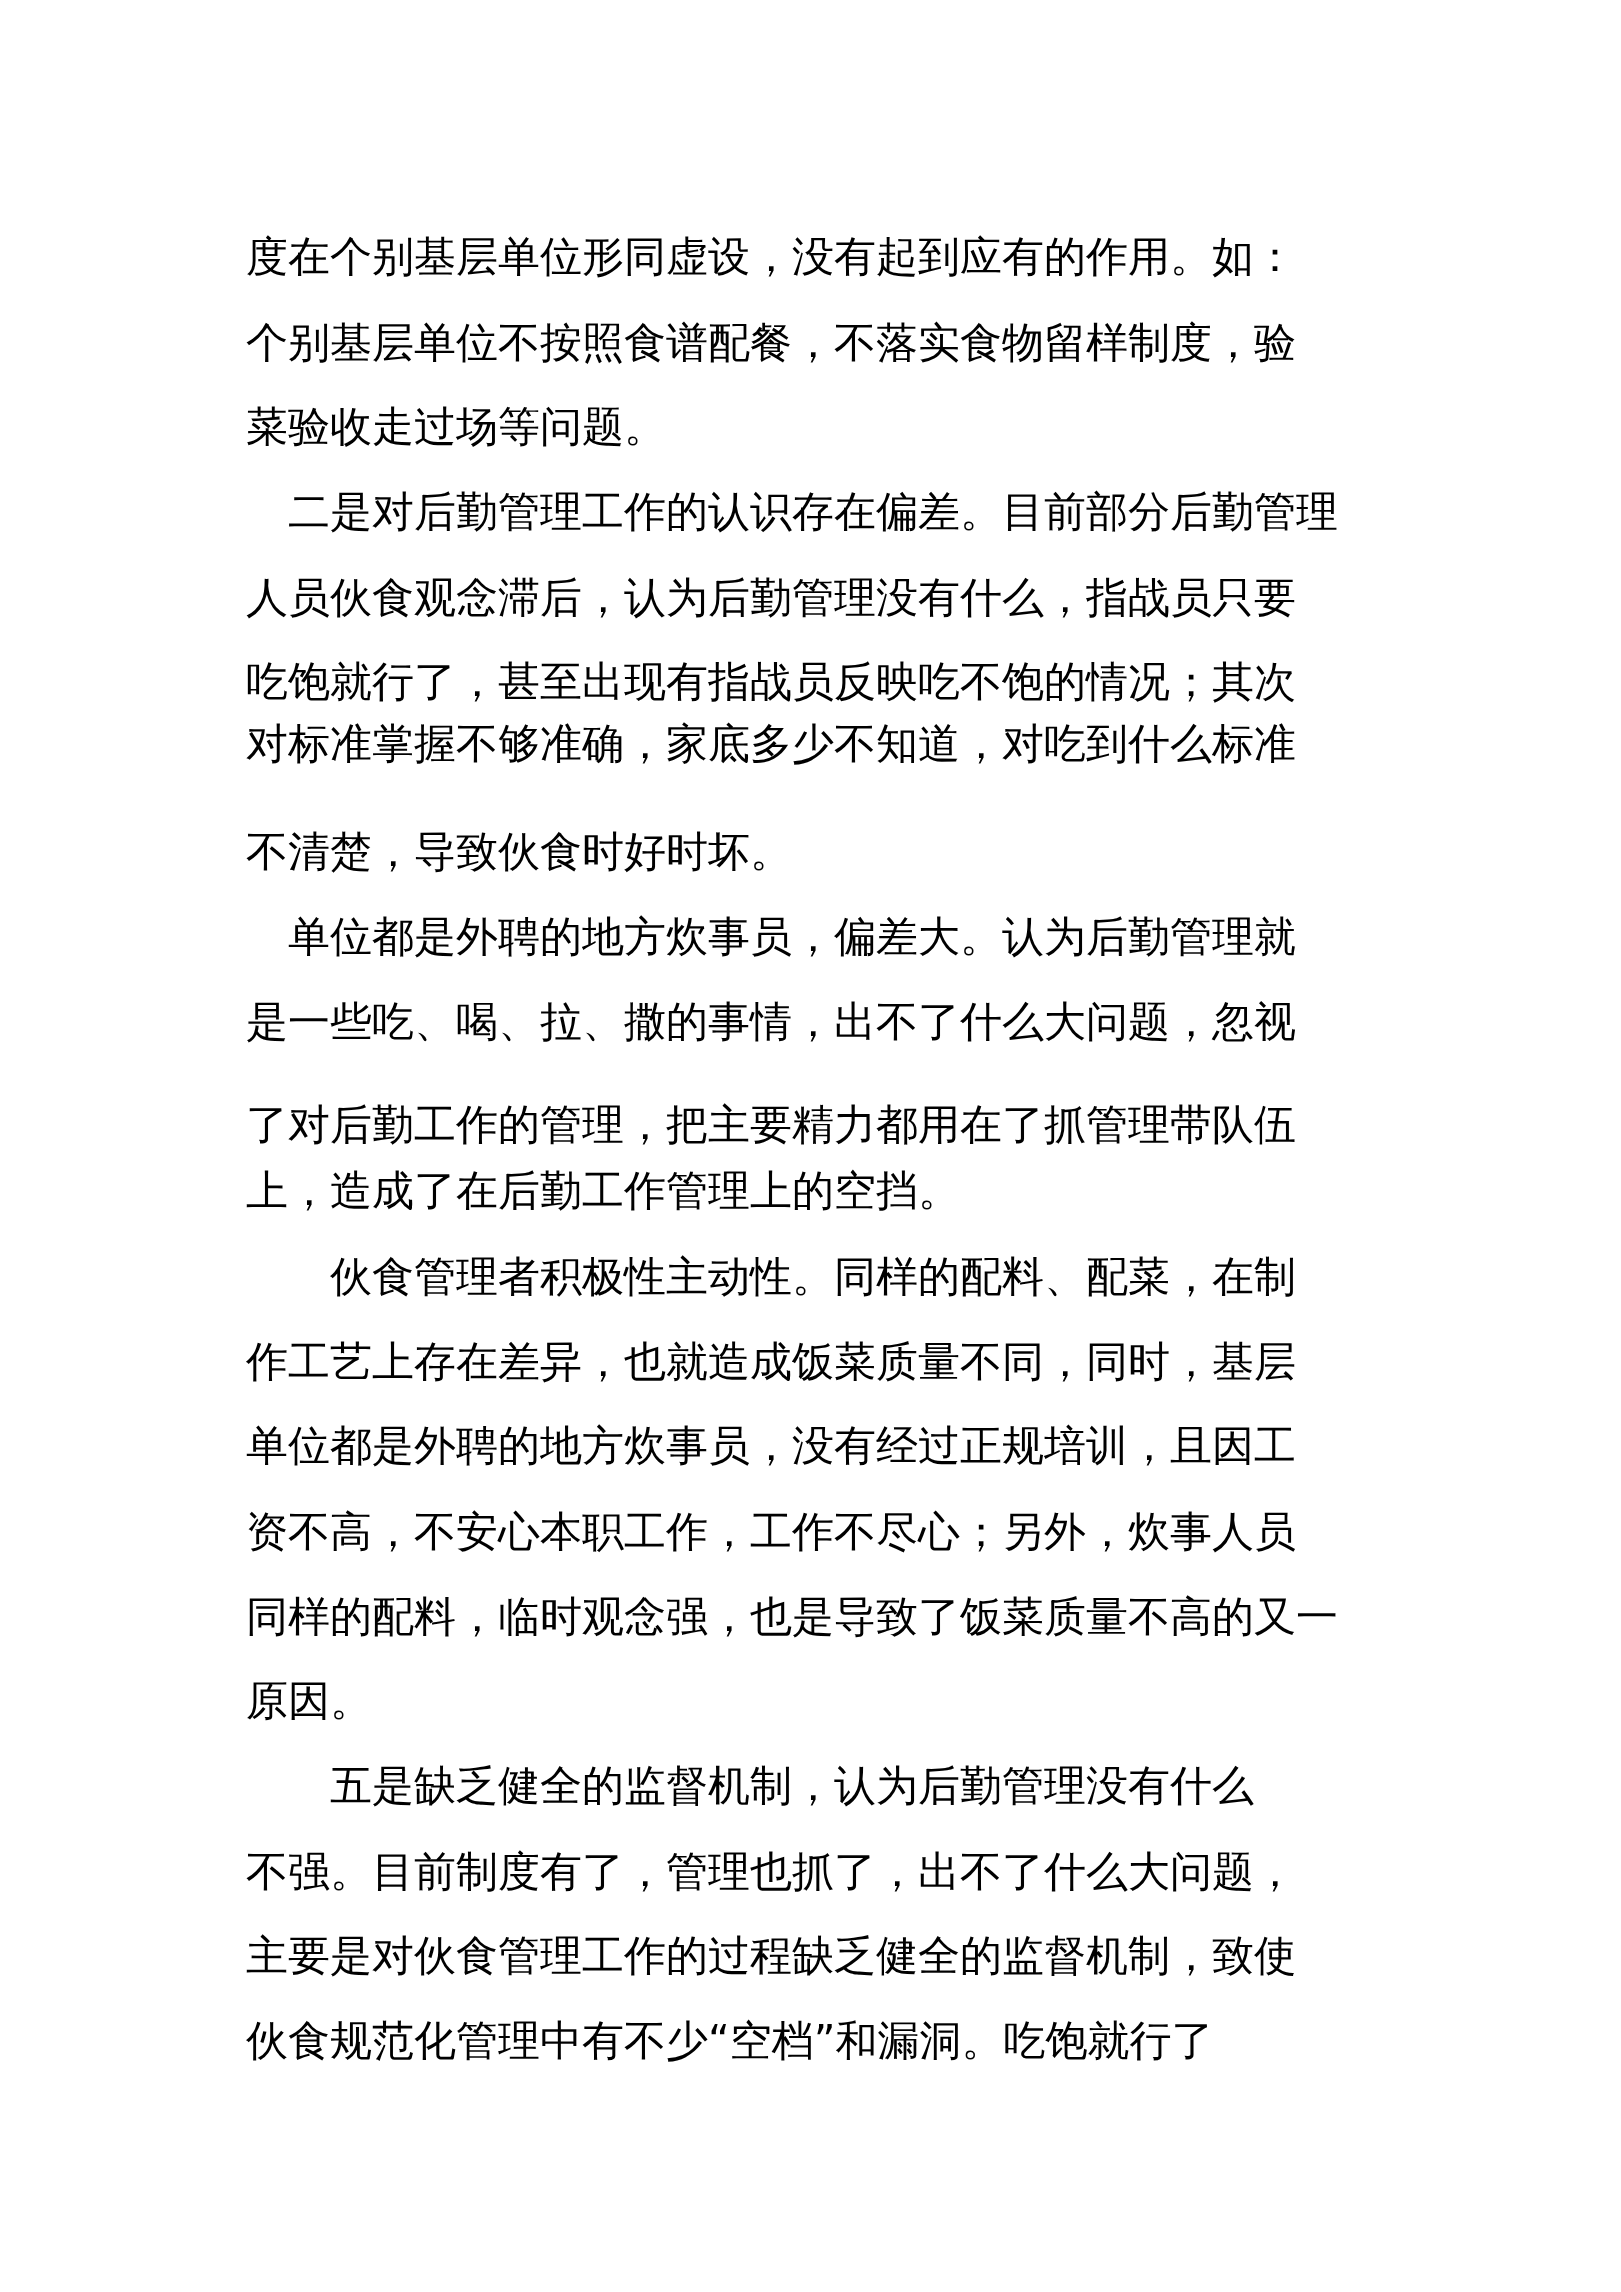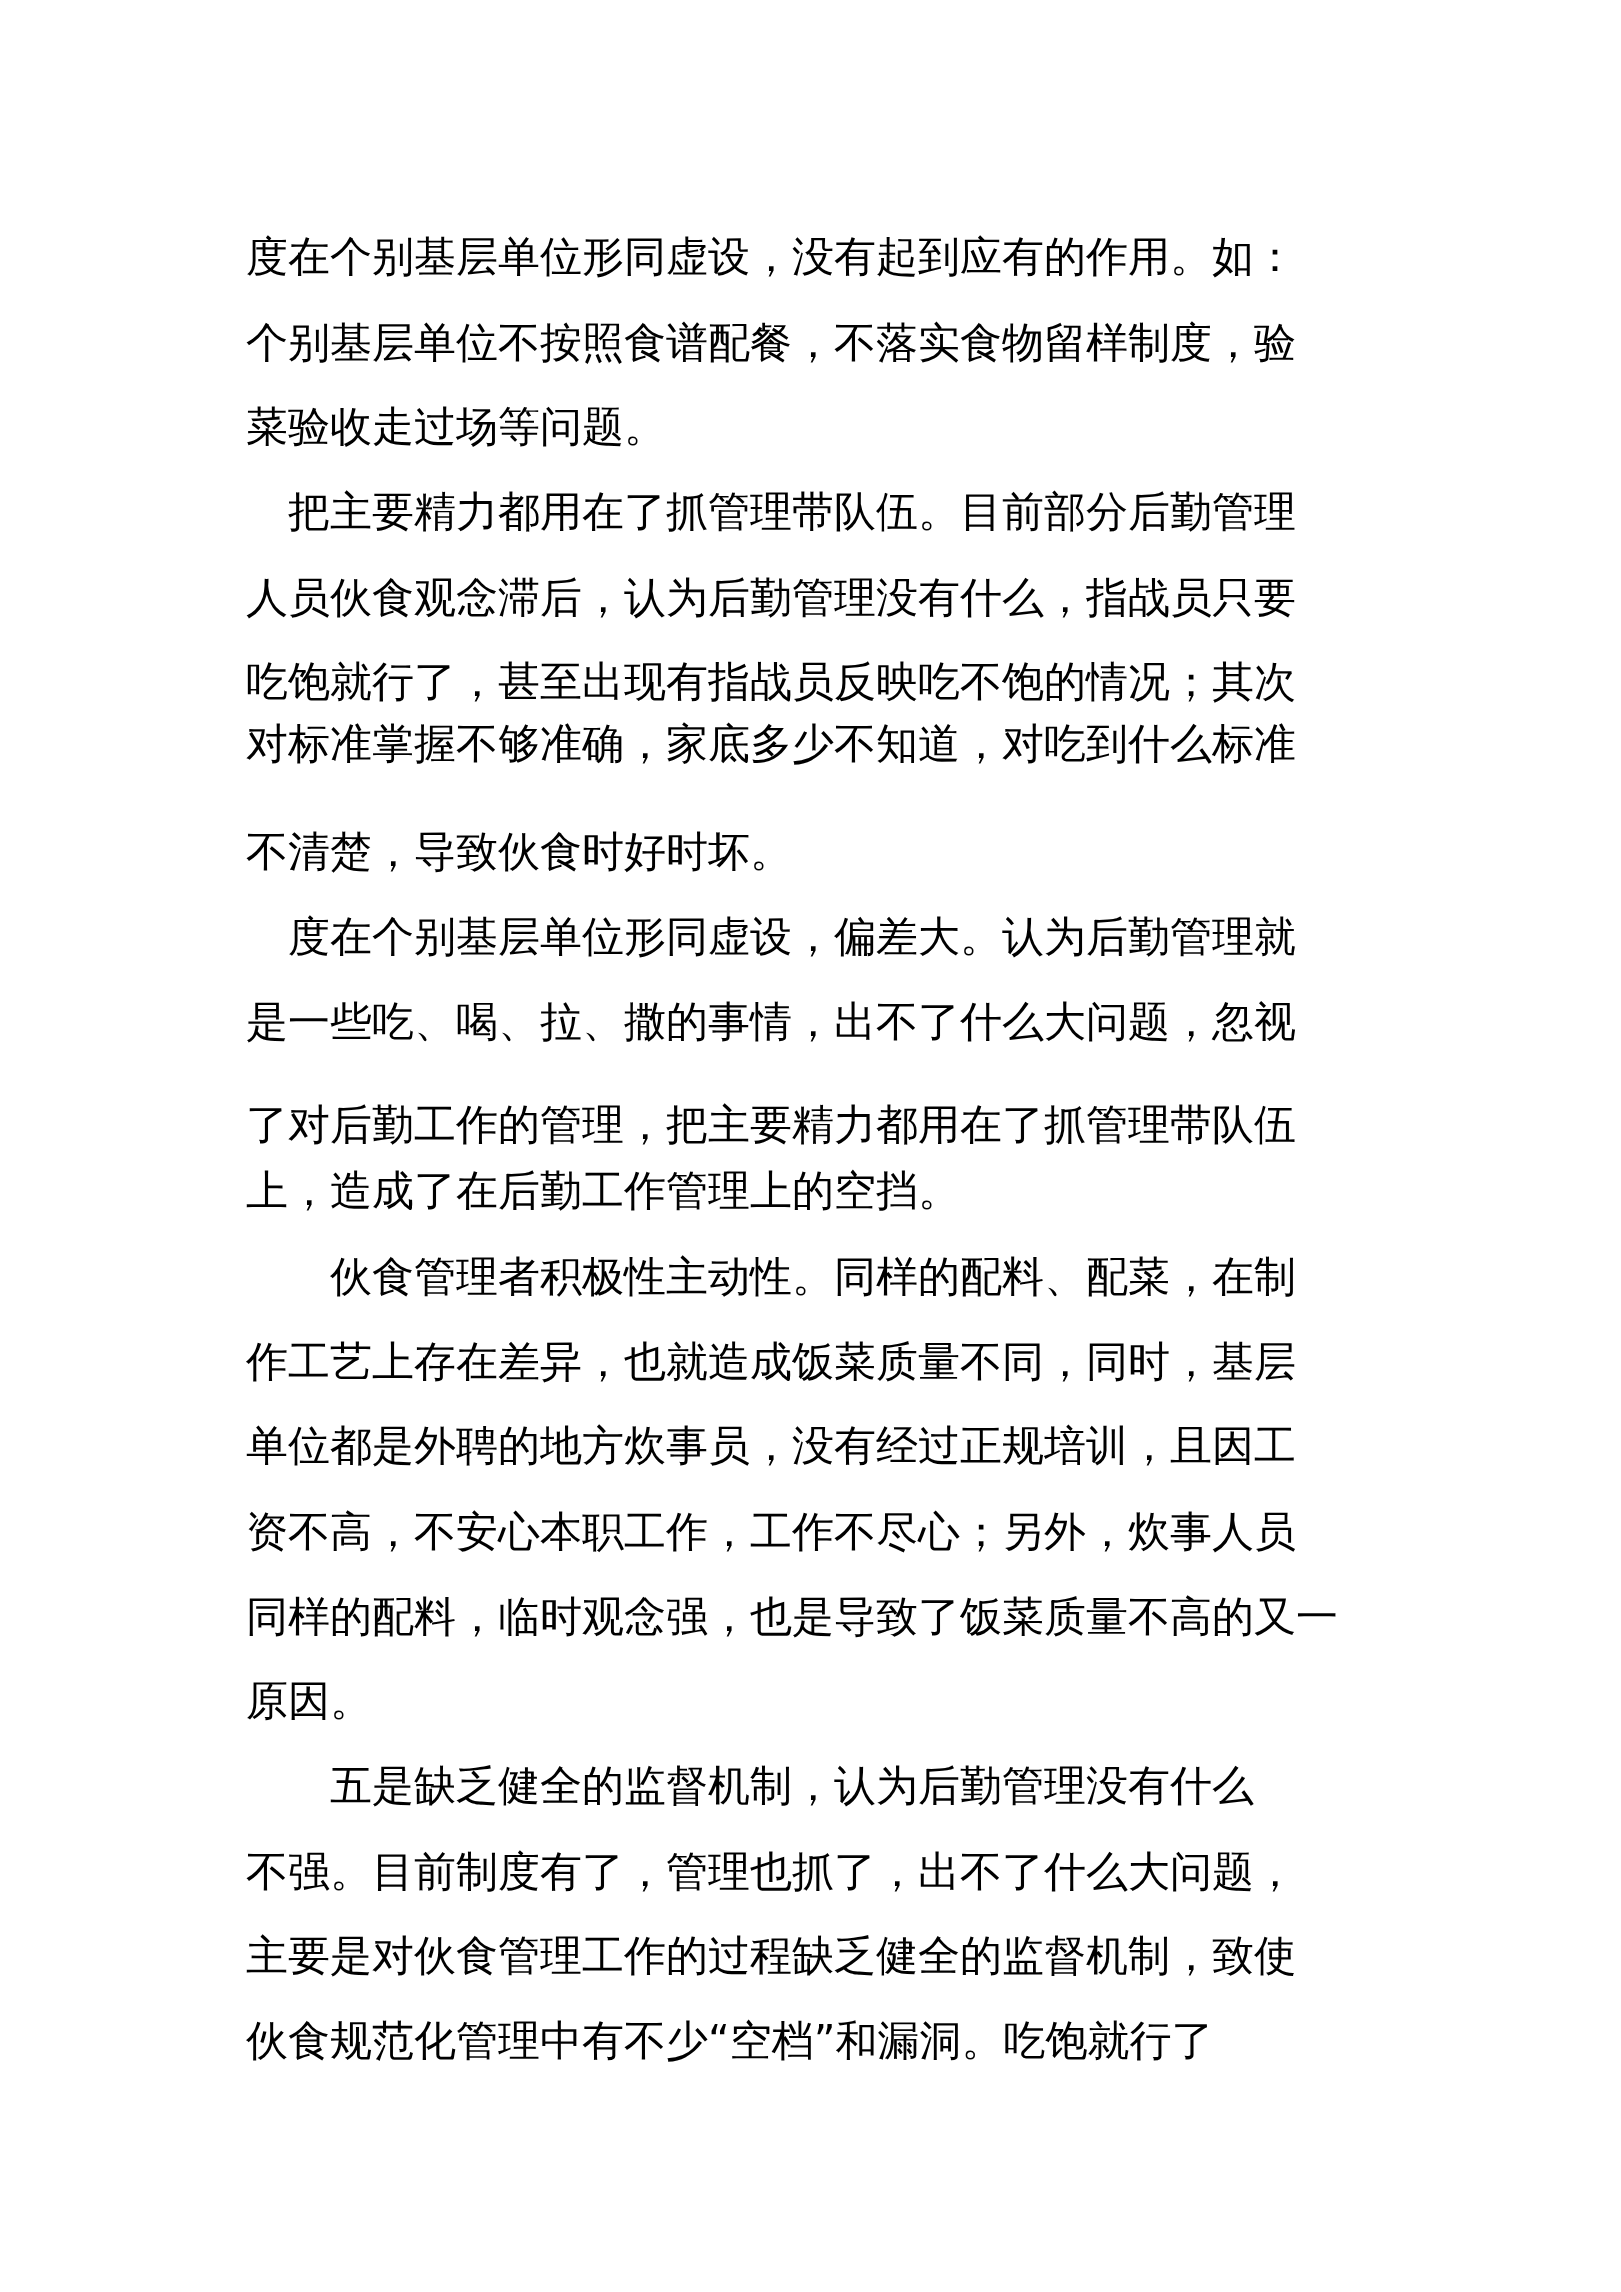--- a/index.html
+++ b/index.html
@@ -39,29 +39,29 @@
 <body>
 
 <div class="page">
   <div>
     <div class="line" style="top:227px">度在个别基层单位形同虚设，没有起到应有的作用。如：</div>
     <div class="line" style="top:313px">个别基层单位不按照食谱配餐，不落实食物留样制度，验</div>
     <div class="line" style="top:397px">菜验收走过场等问题。</div>
   </div>
 
   <div>
-    <div class="line indent1" style="top:482px">把主要精力都用在了抓管理带队伍。目前部分后勤管理</div>
+    <div class="line indent1" style="top:482px">二是对后勤管理工作的认识存在偏差。目前部分后勤管理</div>
     <div class="line" style="top:568px">人员伙食观念滞后，认为后勤管理没有什么，指战员只要</div>
     <div class="line" style="top:652px">吃饱就行了，甚至出现有指战员反映吃不饱的情况；其次</div>
     <div class="line" style="top:714px">对标准掌握不够准确，家底多少不知道，对吃到什么标准</div>
     <div class="line" style="top:822px">不清楚，导致伙食时好时坏。</div>
   </div>
 
   <div>
-    <div class="line indent1" style="top:907px">度在个别基层单位形同虚设，偏差大。认为后勤管理就</div>
+    <div class="line indent1" style="top:907px">单位都是外聘的地方炊事员，偏差大。认为后勤管理就</div>
     <div class="line" style="top:992px">是一些吃、喝、拉、撒的事情，出不了什么大问题，忽视</div>
     <div class="line" style="top:1095px">了对后勤工作的管理，把主要精力都用在了抓管理带队伍</div>
     <div class="line" style="top:1161px">上，造成了在后勤工作管理上的空挡。</div>
   </div>
 
   <div>
     <div class="line indent2" style="top:1247px">伙食管理者积极性主动性。同样的配料、配菜，在制</div>
     <div class="line" style="top:1332px">作工艺上存在差异，也就造成饭菜质量不同，同时，基层</div>
     <div class="line" style="top:1416px">单位都是外聘的地方炊事员，没有经过正规培训，且因工</div>
     <div class="line" style="top:1502px">资不高，不安心本职工作，工作不尽心；另外，炊事人员</div>

